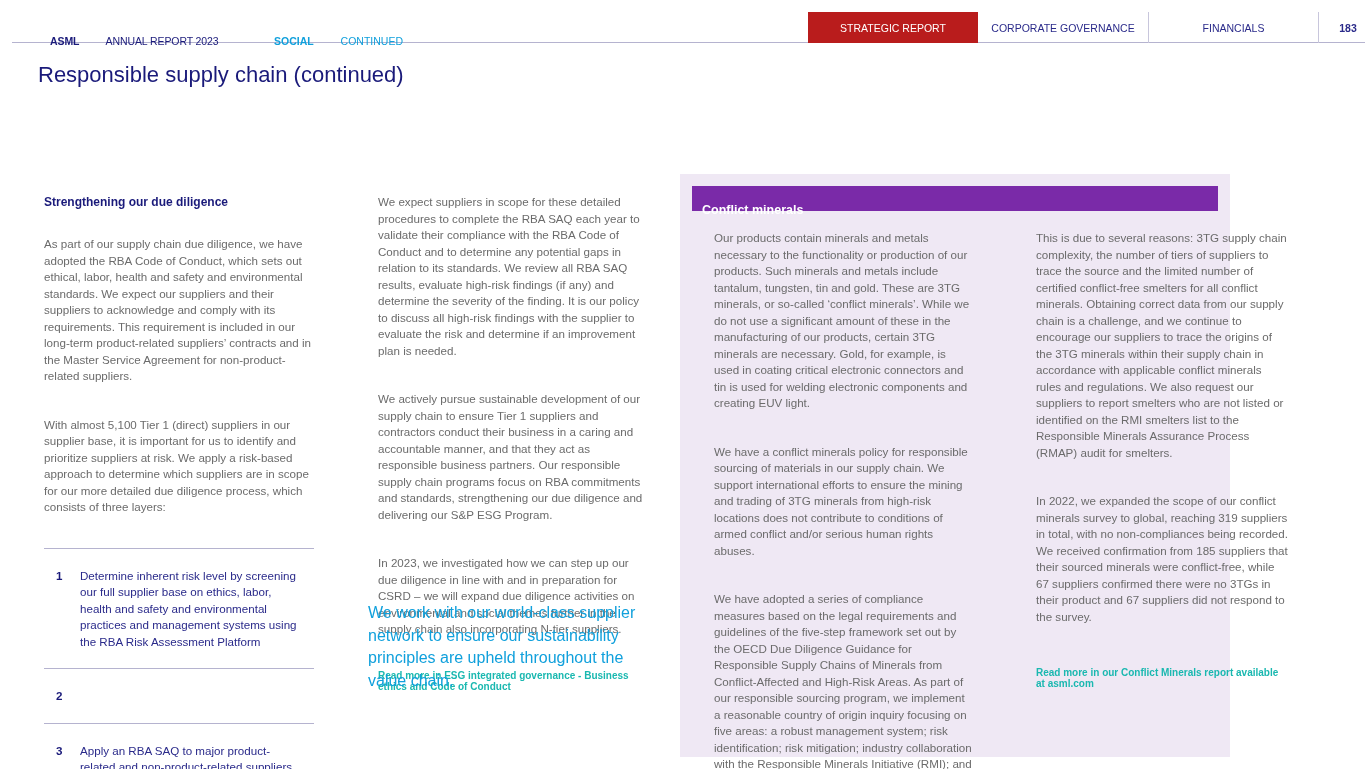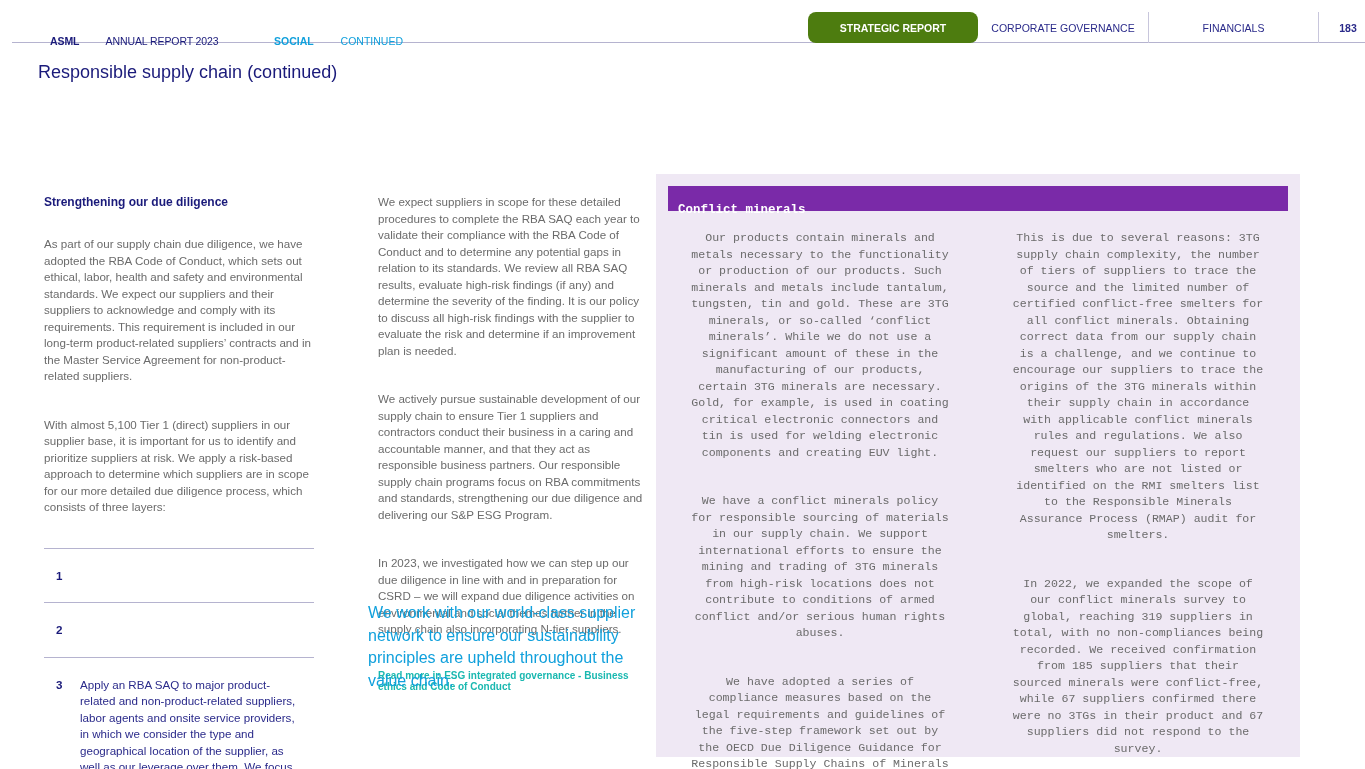--- a/index.html
+++ b/index.html
@@ -6,49 +6,49 @@
     html, body { width: 1365px; height: 769px; background: #ffffff; overflow: hidden; }
     body { font-family: "Liberation Sans", sans-serif; color: #6b6b6b; position: relative; }
 
     .topbar { position: absolute; left: 0; top: 0; width: 1365px; height: 31px; border-bottom: 1px solid #b5b3cf; }
     .brand { position: absolute; left: 14px; top: 11px; font-size: 10.5px; color: #1a1a7a; letter-spacing: -0.1px; }
     .brand b { font-weight: bold; }
     .section-crumb { position: absolute; left: 238px; top: 11px; font-size: 10.5px; color: #10a0dc; }
     .section-crumb b { font-weight: bold; }
 
     .nav { position: absolute; top: 0; height: 31px; display: flex; align-items: center; justify-content: center; font-size: 10.5px; color: #2a2a8a; }
-    .nav.active { background: #4d7c0f; color: #ffffff; font-weight: bold; border-radius: 8px; }
+    .nav.active { background: #b91c1c; color: #ffffff; font-weight: normal; }
     .nav-strategic { left: 796px; width: 170px; }
     .nav-corp { left: 966px; width: 170px; }
     .nav-fin { left: 1136px; width: 170px; border-left: 1px solid #c8c6dc; }
     .nav-page { left: 1306px; width: 59px; border-left: 1px solid #c8c6dc; font-weight: bold; }
 
-    .page-title { position: absolute; left: 14px; top: 38px; font-size: 18px; color: #1a1a7a; font-weight: normal; }
+    .page-title { position: absolute; left: 14px; top: 38px; font-size: 22px; color: #1a1a7a; font-weight: normal; }
 
     .col { position: absolute; font-size: 11.6px; line-height: 16.5px; color: #6b6b6b; }
     .col p { margin-bottom: 8px; }
     .col1 { left: 8px; top: 158px; width: 318px; }
     .col2 { left: 342px; top: 158px; width: 316px; }
 
     .h3 { font-size: 12px; font-weight: bold; color: #1a1a7a; margin-bottom: 2px; line-height: 16px; }
 
     .steps { margin-top: 8px; }
     .step { display: flex; border-top: 1px solid #b5b3cf; padding: 7px 0 6px 0; color: #2a2a8a; }
     .step:last-child { border-bottom: 1px solid #b5b3cf; }
     .step-num { width: 19px; font-weight: bold; color: #1a1a7a; flex-shrink: 0; }
     .step-text { flex: 1; }
 
     .link { font-size: 10px; line-height: 11px; font-weight: bold; color: #1ab8b0; display: block; }
 
     .pull-quote { position: absolute; left: 344px; top: 578px; width: 320px; font-size: 16px; line-height: 22.5px; font-weight: normal; color: #10a0dc; }
 
-    .box { position: absolute; left: 644px; top: 162px; width: 644px; height: 583px; background: #efe8f4; font-family: Liberation Mono, monospace; }
+    .box { position: absolute; left: 668px; top: 162px; width: 550px; height: 583px; background: #efe8f4; }
     .box-header { height: 25px; background: #7a2aa8; color: #ffffff; font-weight: bold; font-size: 12.5px; line-height: 25px; padding-left: 10px; }
     .box-col { position: absolute; top: 32px; font-size: 11.6px; line-height: 16.5px; color: #6b6b6b; }
-    .box-col p { margin-bottom: 8px; text-align: center; }
+    .box-col p { margin-bottom: 8px; }
     .box-col1 { left: 10px; width: 308px; }
     .box-col2 { left: 332px; width: 300px; }
   </style>
 </head>
 <body>
 
 <div class="topbar">
   <div class="brand">
     <b>ASML</b><span> ANNUAL REPORT 2023</span>
   </div>
@@ -63,20 +63,21 @@
 
 <h1 class="page-title">Responsible supply chain (continued)</h1>
 
 <div class="col col1">
   <div class="h3">Strengthening our due diligence</div>
   <p>As part of our supply chain due diligence, we have adopted the RBA Code of Conduct, which sets out ethical, labor, health and safety and environmental standards. We expect our suppliers and their suppliers to acknowledge and comply with its requirements. This requirement is included in our long-term product-related suppliers’ contracts and in the Master Service Agreement for non-product-related suppliers.</p>
   <p>With almost 5,100 Tier 1 (direct) suppliers in our supplier base, it is important for us to identify and prioritize suppliers at risk. We apply a risk-based approach to determine which suppliers are in scope for our more detailed due diligence process, which consists of three layers:</p>
   <div class="steps">
     <div class="step">
       <span class="step-num">1</span>
+      <span class="step-text">Determine inherent risk level by screening our full supplier base on ethics, labor, health and safety and environmental practices and management systems using the RBA Risk Assessment Platform</span>
     </div>
     <div class="step">
       <span class="step-num">2</span>
     </div>
     <div class="step">
       <span class="step-num">3</span>
       <span class="step-text">Apply an RBA SAQ to major product-related and non-product-related suppliers, labor agents and onsite service providers, in which we consider the type and geographical location of the supplier, as well as our leverage over them. We focus on our product-related suppliers, covering 80% of our product-related annual spend, business-critical suppliers including non-product-related suppliers, labor agents and on-site service providers, and suppliers deemed high risk from our annual RBA risk screening</span>
     </div>
   </div>
 </div>

